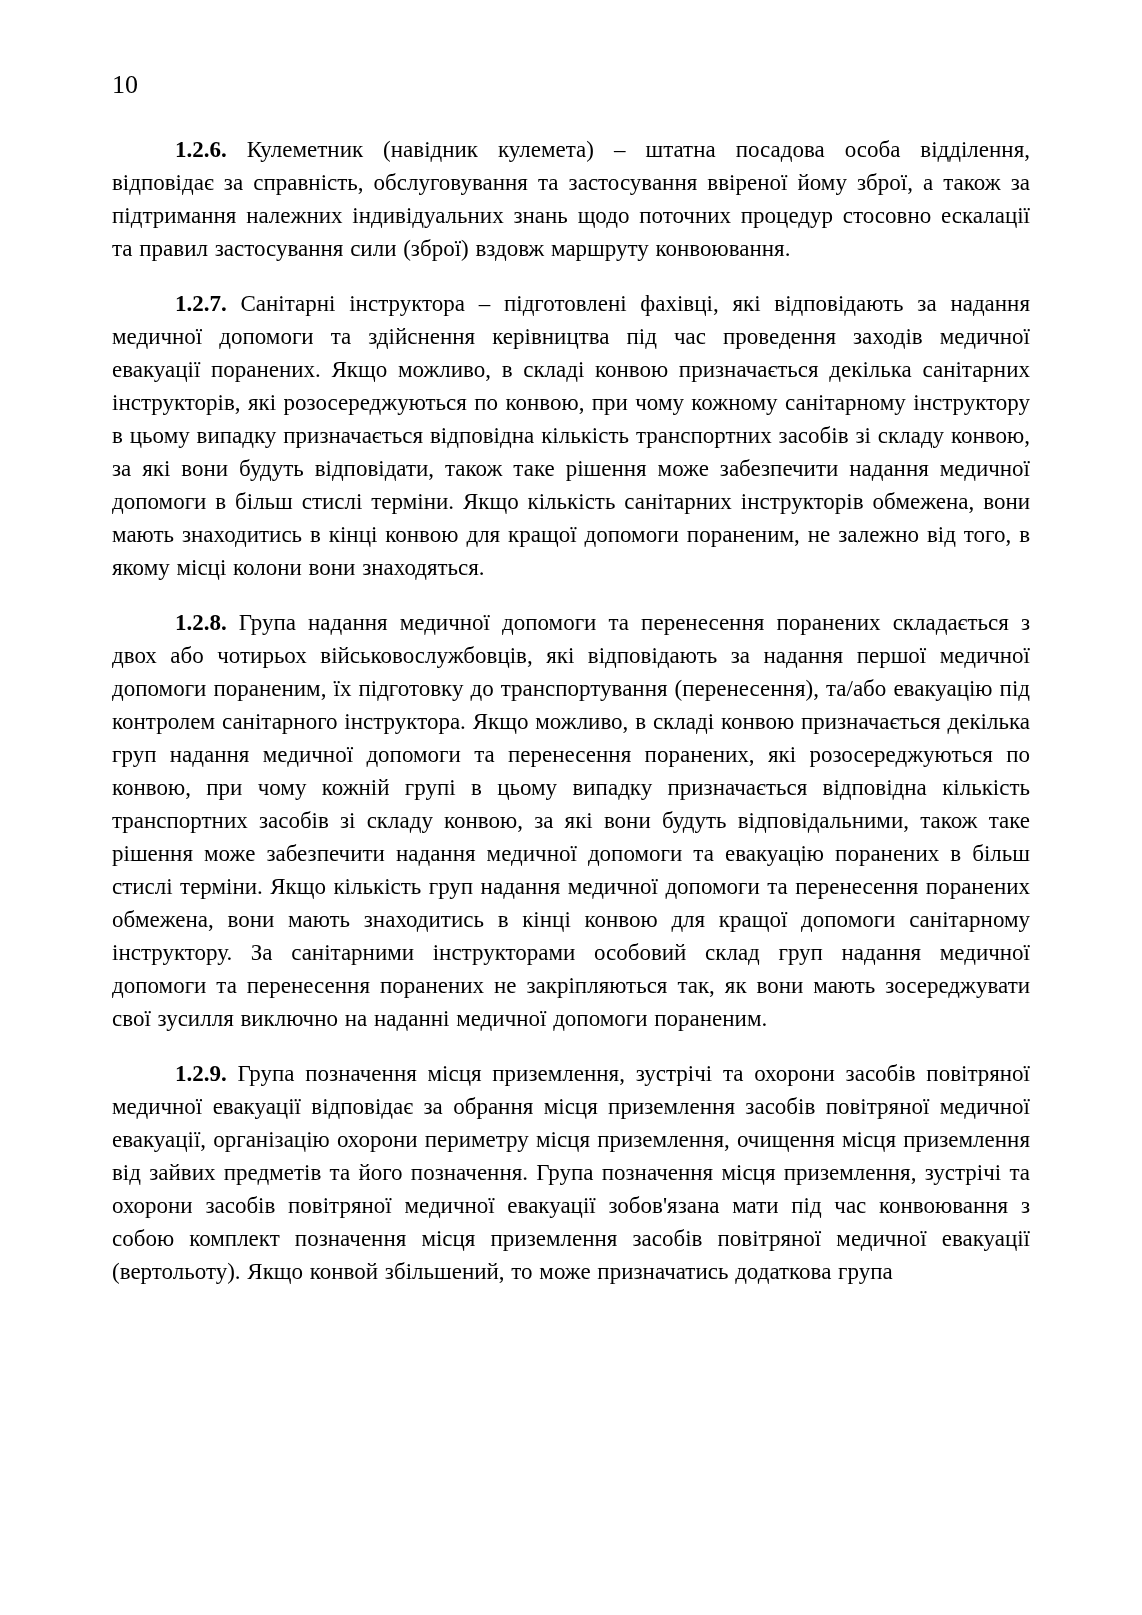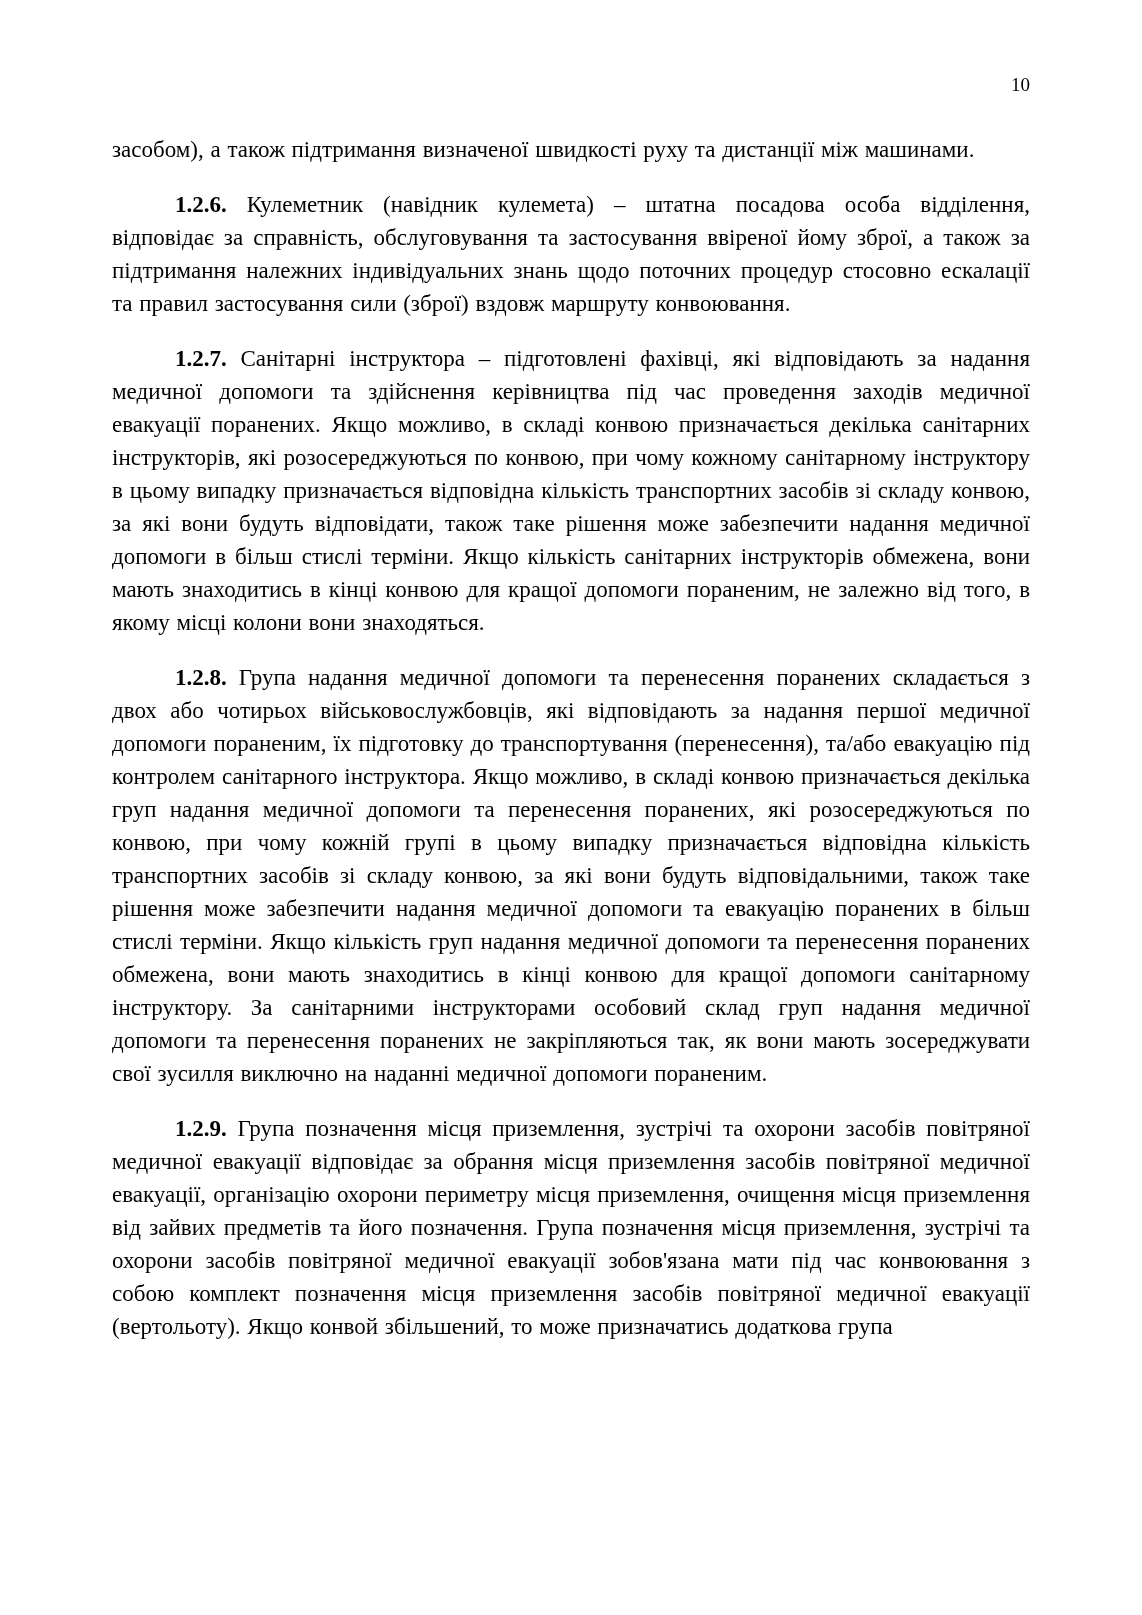--- a/index.html
+++ b/index.html
@@ -13,22 +13,22 @@
     min-height: 1615px;
     box-sizing: border-box;
     background: #ffffff;
     padding: 68px 112px 50px 112px;
     font-family: "Liberation Serif", "DejaVu Serif", serif;
     font-size: 23px;
     line-height: 33px;
     color: #000000;
   }
   .page-number {
-    text-align: right;
-    font-size: 19px;
+    text-align: left;
+    font-size: 26px;
     margin: 0 0 32px 0;
   }
   p.para {
     margin: 0;
     text-align: justify;
     word-spacing: 1px;
   }
   p.para.indent {
     text-indent: 63px;
   }
@@ -39,21 +39,20 @@
     font-weight: bold;
   }
 </style>
 </head>
 <body>
 
 <div class="page">
 
   <div class="page-number">10</div>
 
-  <p class="para"><span>засобом), а також підтримання визначеної швидкості руху та дистанції між машинами.</span></p>
 
   <p class="para indent"><strong>1.2.6.</strong> <span>Кулеметник (навідник кулемета) – штатна посадова особа відділення, відповідає за справність, обслуговування та застосування ввіреної йому зброї, а також за підтримання належних індивідуальних знань щодо поточних процедур стосовно ескалації та правил застосування сили (зброї) вздовж маршруту конвоювання.</span></p>
 
   <p class="para indent"><strong>1.2.7.</strong> <span>Санітарні інструктора – підготовлені фахівці, які відповідають за надання медичної допомоги та здійснення керівництва під час проведення заходів медичної евакуації поранених. Якщо можливо, в складі конвою призначається декілька санітарних інструкторів, які розосереджуються по конвою, при чому кожному санітарному інструктору в цьому випадку призначається відповідна кількість транспортних засобів зі складу конвою, за які вони будуть відповідати, також таке рішення може забезпечити надання медичної допомоги в більш стислі терміни. Якщо кількість санітарних інструкторів обмежена, вони мають знаходитись в кінці конвою для кращої допомоги пораненим, не залежно від того, в якому місці колони вони знаходяться.</span></p>
 
   <p class="para indent"><strong>1.2.8.</strong> <span>Група надання медичної допомоги та перенесення поранених складається з двох або чотирьох військовослужбовців, які відповідають за надання першої медичної допомоги пораненим, їх підготовку до транспортування (перенесення), та/або евакуацію під контролем санітарного інструктора. Якщо можливо, в складі конвою призначається декілька груп надання медичної допомоги та перенесення поранених, які розосереджуються по конвою, при чому кожній групі в цьому випадку призначається відповідна кількість транспортних засобів зі складу конвою, за які вони будуть відповідальними, також таке рішення може забезпечити надання медичної допомоги та евакуацію поранених в більш стислі терміни. Якщо кількість груп надання медичної допомоги та перенесення поранених обмежена, вони мають знаходитись в кінці конвою для кращої допомоги санітарному інструктору. За санітарними інструкторами особовий склад груп надання медичної допомоги та перенесення поранених не закріпляються так, як вони мають зосереджувати свої зусилля виключно на наданні медичної допомоги пораненим.</span></p>
 
   <p class="para indent"><strong>1.2.9.</strong> <span>Група позначення місця приземлення, зустрічі та охорони засобів повітряної медичної евакуації відповідає за обрання місця приземлення засобів повітряної медичної евакуації, організацію охорони периметру місця приземлення, очищення місця приземлення від зайвих предметів та його позначення. Група позначення місця приземлення, зустрічі та охорони засобів повітряної медичної евакуації зобов'язана мати під час конвоювання з собою комплект позначення місця приземлення засобів повітряної медичної евакуації (вертольоту). Якщо конвой збільшений, то може призначатись додаткова група</span></p>
 
 </div>

